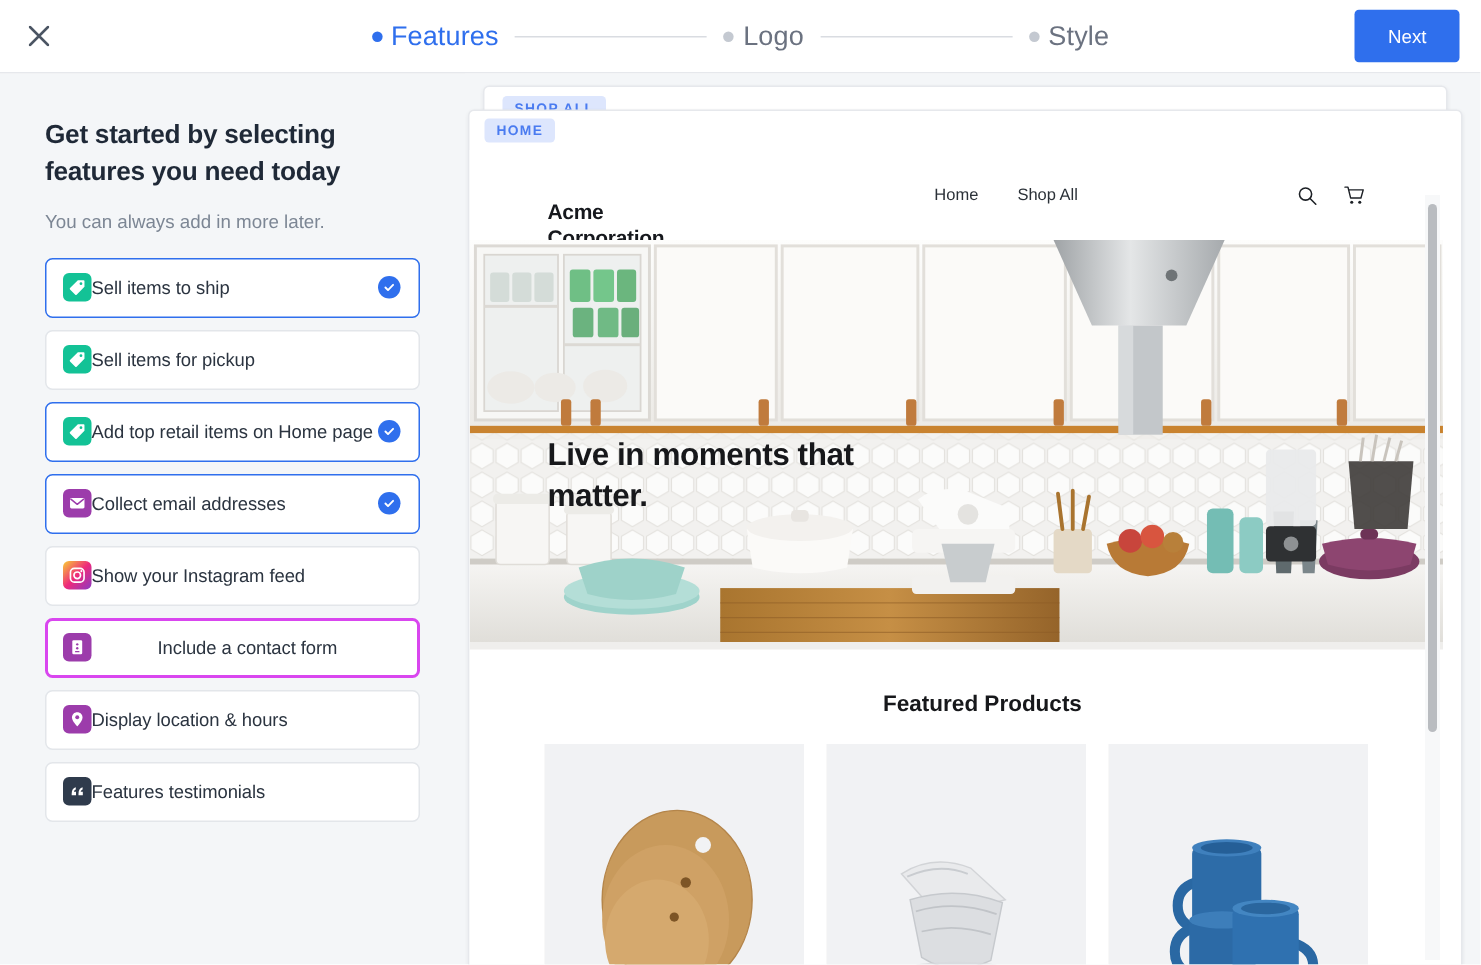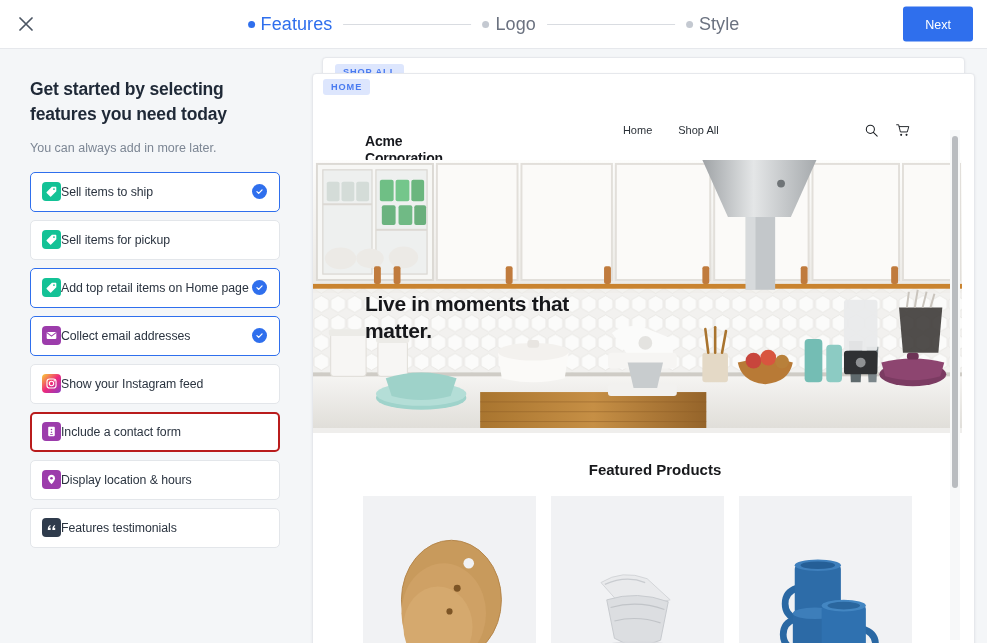--- a/index.html
+++ b/index.html
@@ -67,21 +67,21 @@
     background: #ffffff;
     border: 1px solid #e3e6ea;
     border-radius: 5px;
     height: 40px;
     display: flex; align-items: center;
     padding: 0 12px 0 11px;
     cursor: pointer;
     position: relative;
   }
   .feature-item.selected { border-color: #2f6fed; }
-  .feature-item.focused { border: 2px solid #b91c1c; padding: 0 11px 0 10px; }
+  .feature-item.focused { border: 2px solid #d946ef; padding: 0 11px 0 10px; gap: 44px; }
   .feat-icon {
     width: 19px; height: 19px; flex: 0 0 19px; border-radius: 4px;
     display: flex; align-items: center; justify-content: center;
     color: #fff;
   }
   .feat-label { font-size: 12.3px; color: #2b3440; letter-spacing: -.05px; }
   .check-badge {
     margin-left: auto; width: 15px; height: 15px; border-radius: 50%;
     background: #2f6fed; display: flex; align-items: center; justify-content: center;
   }

